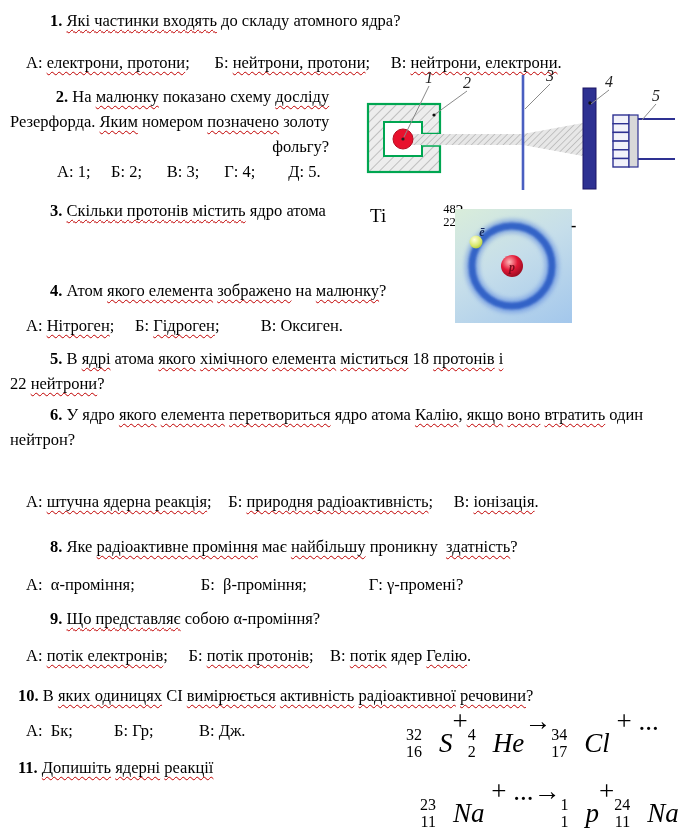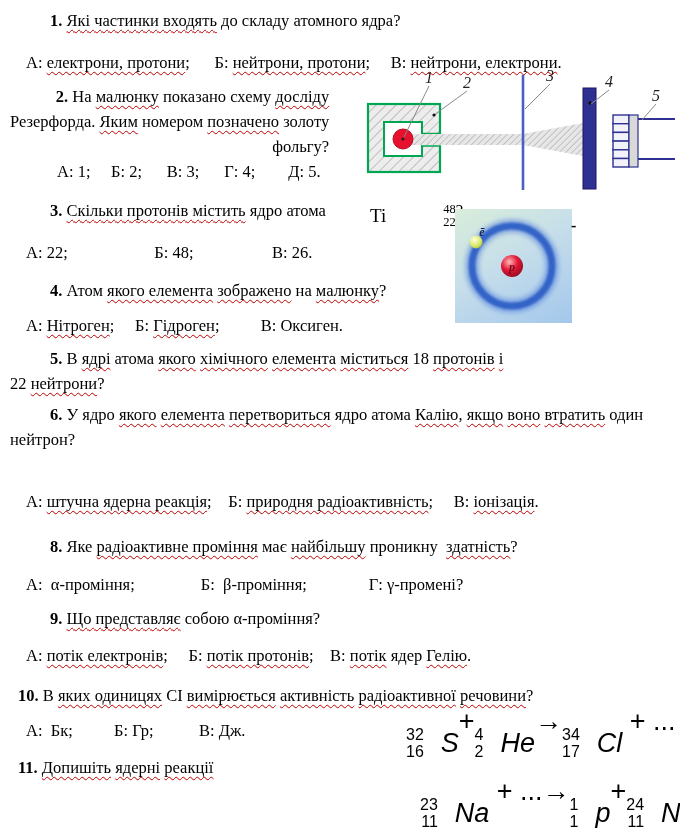--- a/index.html
+++ b/index.html
@@ -22,21 +22,21 @@
     text-decoration-skip-ink:none;
   }
   
   .nuc{display:inline-flex;align-items:center;vertical-align:-0.34em;gap:17px;}
   .stack{display:inline-flex;flex-direction:column;line-height:1.05;align-items:flex-end;}
   .nuc.post .stack{align-items:flex-start;}
   .q .nuc{font-size:19px;}
   .q .stack{font-size:12.5px;text-align:center;}
   .sym{font-style:normal;}
   
-  .equation{position:absolute;font-family:Liberation Sans, sans-serif;font-size:27px;white-space:pre;text-align:center;}
+  .equation{position:absolute;font-family:Liberation Serif, serif;font-size:27px;white-space:pre;text-align:center;}
   .equation .sym{font-style:italic;}
   .equation .stack{font-size:16px;line-height:1.05;}
   .equation .nuc{vertical-align:-0.36em;}
   
   .fig{position:absolute;}
   .atom-box{
     position:absolute;left:455px;top:209px;width:117px;height:114px;
     background:linear-gradient(150deg,#d9edda 0%,#c6deea 45%,#a3c7ec 100%);
   }
   .dash-marker{position:absolute;left:571px;top:217px;font-weight:bold;font-size:16px;}
@@ -106,21 +106,20 @@
     <g font-family="Liberation Serif, serif" font-style="italic" font-size="16" fill="#222222">
       <text x="60" y="17">1</text>
       <text x="98" y="22">2</text>
       <text x="181" y="15">3</text>
       <text x="240" y="21">4</text>
       <text x="287" y="35">5</text>
     </g>
   </svg>
 
   <p class="q" style="left:10px;top:198px;"><span class="b">3. </span><span class="w">Скільки протонів містить</span><span> ядро атома </span><span class="nuc post"><span class="sym">Ti</span><span class="stack"><span>48</span><span>22</span></span></span><span>?</span></p>
-  <p class="ans" style="left:26px;top:240px;"><span>А: 22;                     Б: 48;                   В: 26.</span></p>
 
   <p class="q" style="left:10px;top:278px;"><span class="b">4. </span><span>Атом </span><span class="w">якого елемента</span><span> </span><span class="w">зображено</span><span> на </span><span class="w">малюнку</span><span>?</span></p>
   <p class="ans" style="left:26px;top:313px;"><span>А: </span><span class="w">Нітроген</span><span>;     Б: </span><span class="w">Гідроген</span><span>;          В: Оксиген.</span></p>
 
   <div class="atom-box">
     <svg width="117" height="114" viewBox="0 0 117 114">
       <defs>
         <radialGradient id="redg" cx="38%" cy="32%" r="75%">
           <stop offset="0%" stop-color="#ffb9b9"></stop>
           <stop offset="50%" stop-color="#e31837"></stop>

